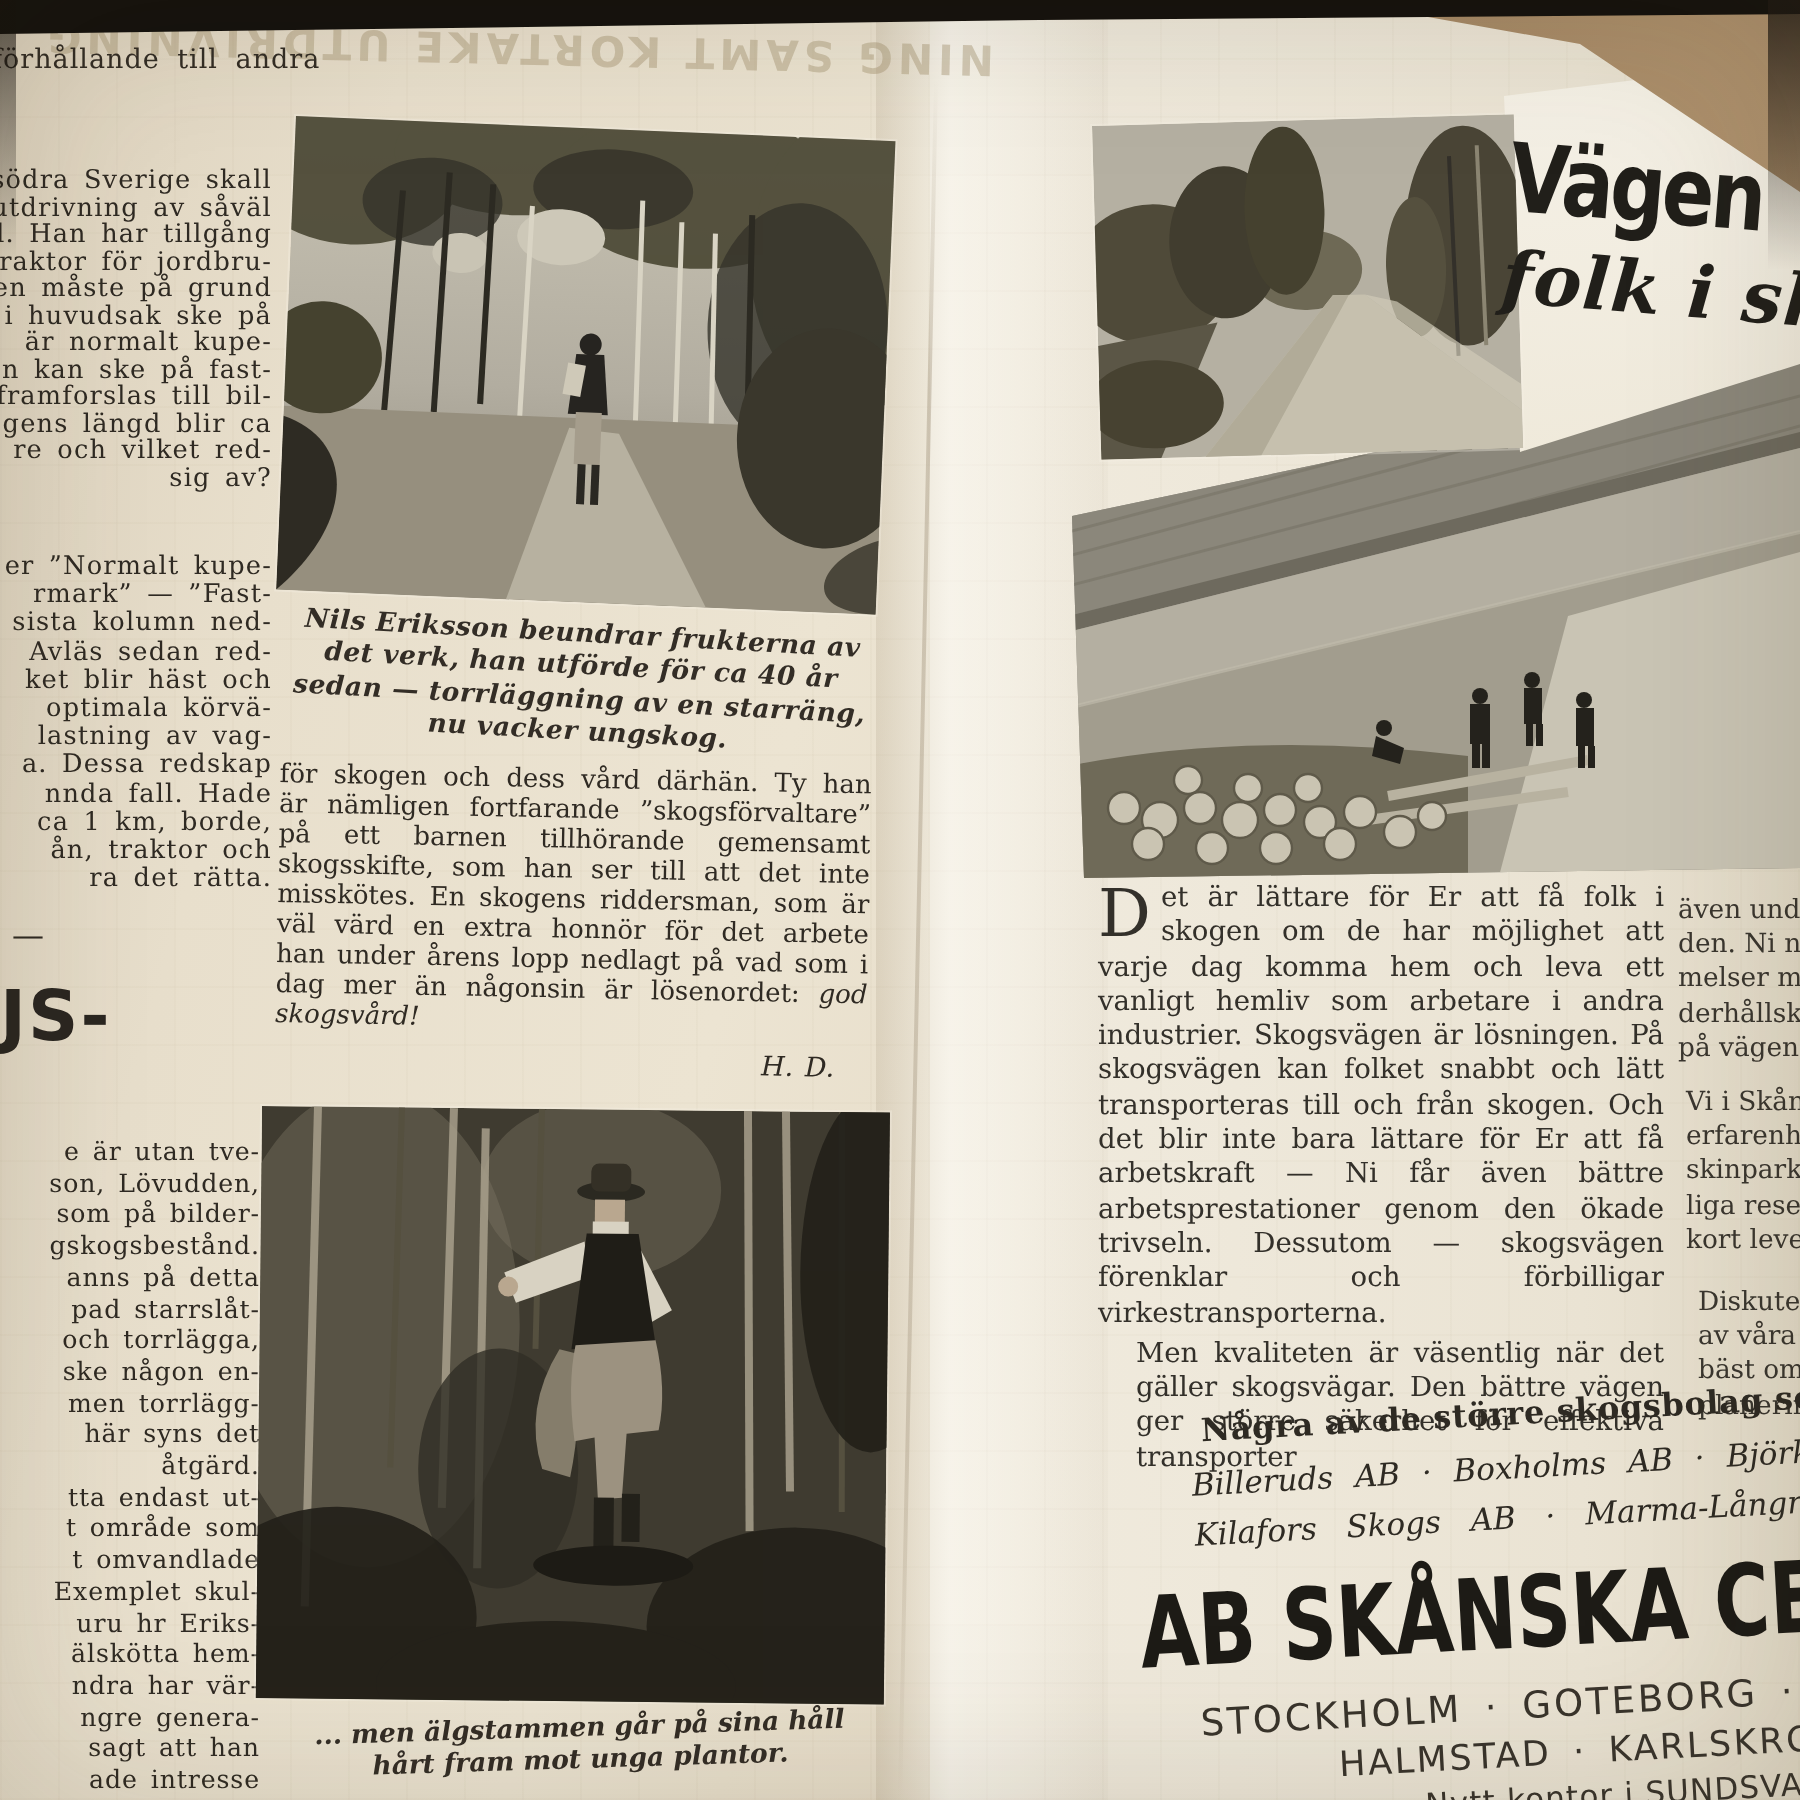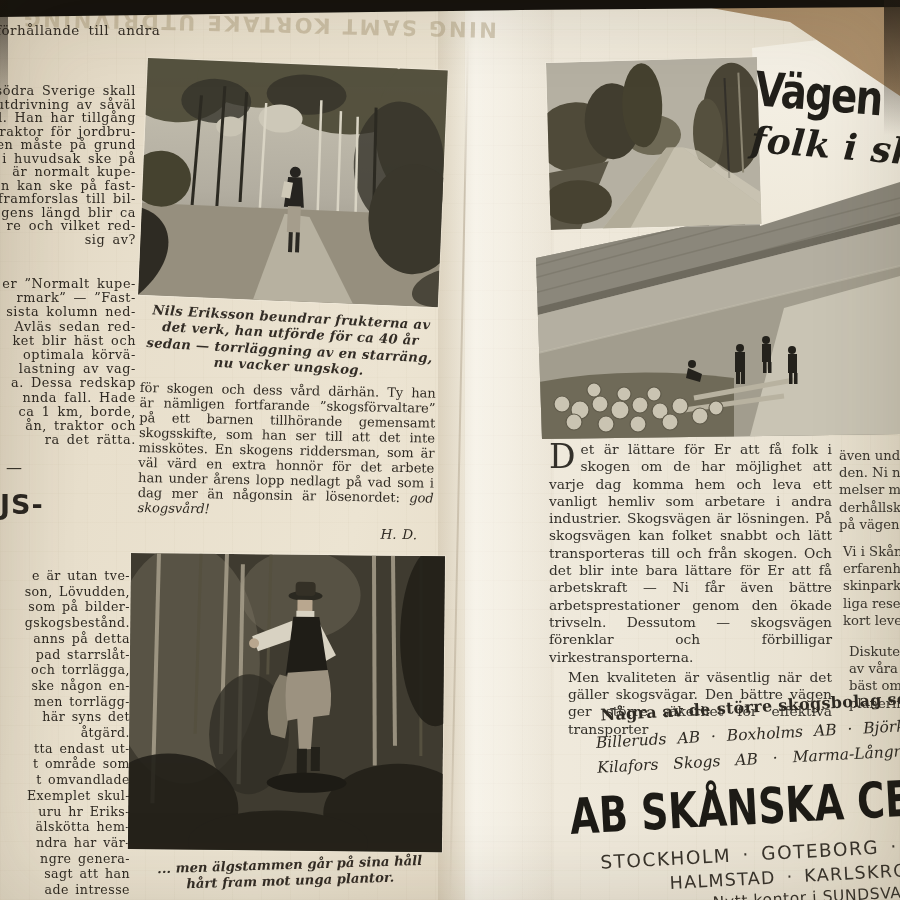--- a/index.html
+++ b/index.html
@@ -35,21 +35,21 @@
     letter-spacing:2.5px;color:rgba(163,145,110,.42);}
   
   .frag-top{left:-4px;top:22px;font-size:13.5px;letter-spacing:.5px;word-spacing:4px;white-space:nowrap;color:#332d25;}
   .cutcol{text-align:right;color:#2f2a23;}
   .cutcol .line{white-space:nowrap;}
   .col1{left:-62px;top:84px;width:198px;font-size:12.8px;line-height:13.5px;letter-spacing:.6px;word-spacing:2.5px;}
   .col2{left:-62px;top:277px;width:198px;font-size:12.8px;line-height:14.2px;letter-spacing:.6px;word-spacing:2.5px;}
   .col3{left:-55px;top:568px;width:185px;font-size:12.6px;line-height:15.7px;letter-spacing:.45px;word-spacing:2px;}
   .dash-frag{left:6px;top:458px;font-size:16px;color:#2f2a23;}
   .hl-frag{left:0px;top:489px;font-family:"DejaVu Sans","Liberation Sans",sans-serif;
-    font-weight:700;font-size:27px;letter-spacing:1px;color:#2a2621;}
+    font-weight:700;font-size:35px;letter-spacing:1px;color:#2a2621;}
   .photo1{left:148px;top:58px;width:300px;height:237px;transform:rotate(2.4deg);transform-origin:top left;}
   .caption1{left:146px;top:302px;width:292px;transform:rotate(3.1deg);transform-origin:top left;
     font-style:italic;font-weight:700;font-size:13.2px;line-height:16.4px;text-align:center;
     letter-spacing:.3px;color:#332d26;}
   .midpar{left:140px;top:380px;width:296px;font-size:13px;line-height:15px;text-align:justify;
     transform:rotate(1.1deg);transform-origin:top left;word-spacing:1.5px;color:#2f2a23;}
   .midpar .sig{text-align:right;font-style:italic;padding-right:16px;margin-top:7px;font-size:13.5px;}
   .photo2{left:131px;top:553px;width:314px;height:296px;transform:rotate(.6deg);transform-origin:top left;}
   .caption2{left:150px;top:857px;width:280px;transform:rotate(-1.8deg);
     font-style:italic;font-weight:700;font-size:13.2px;line-height:16.4px;text-align:center;color:#332d26;}

